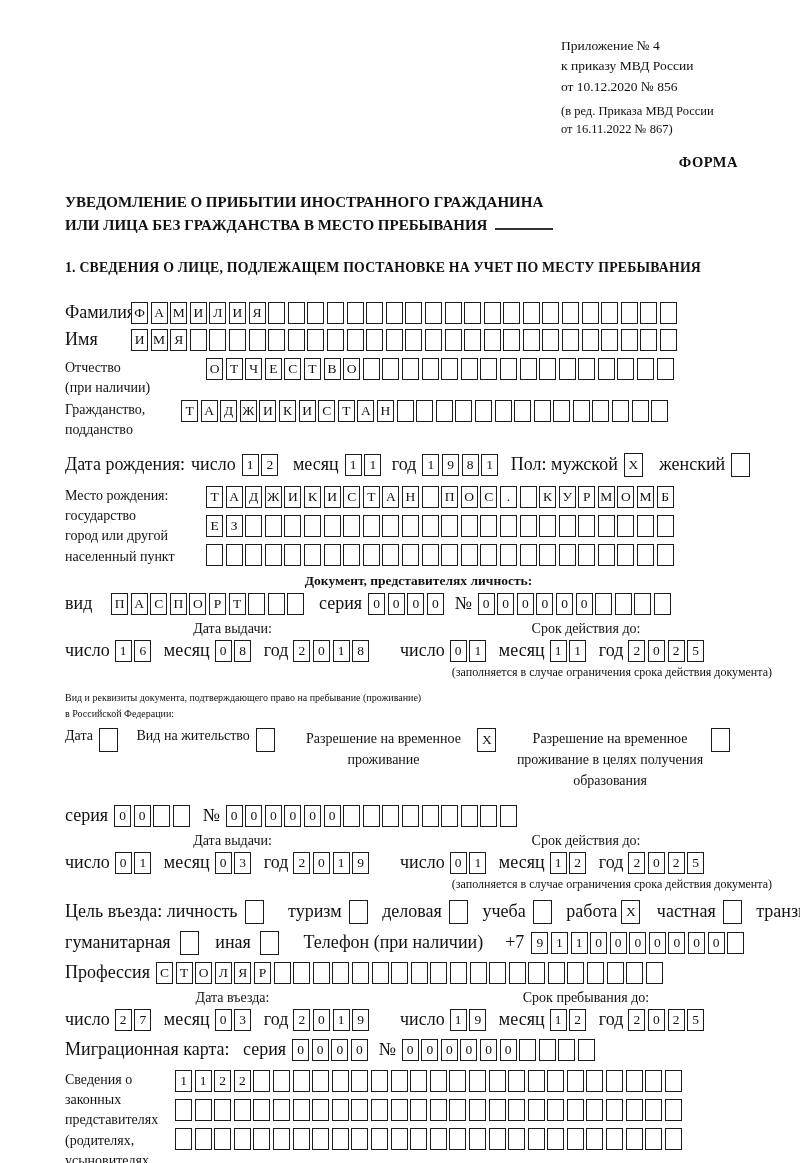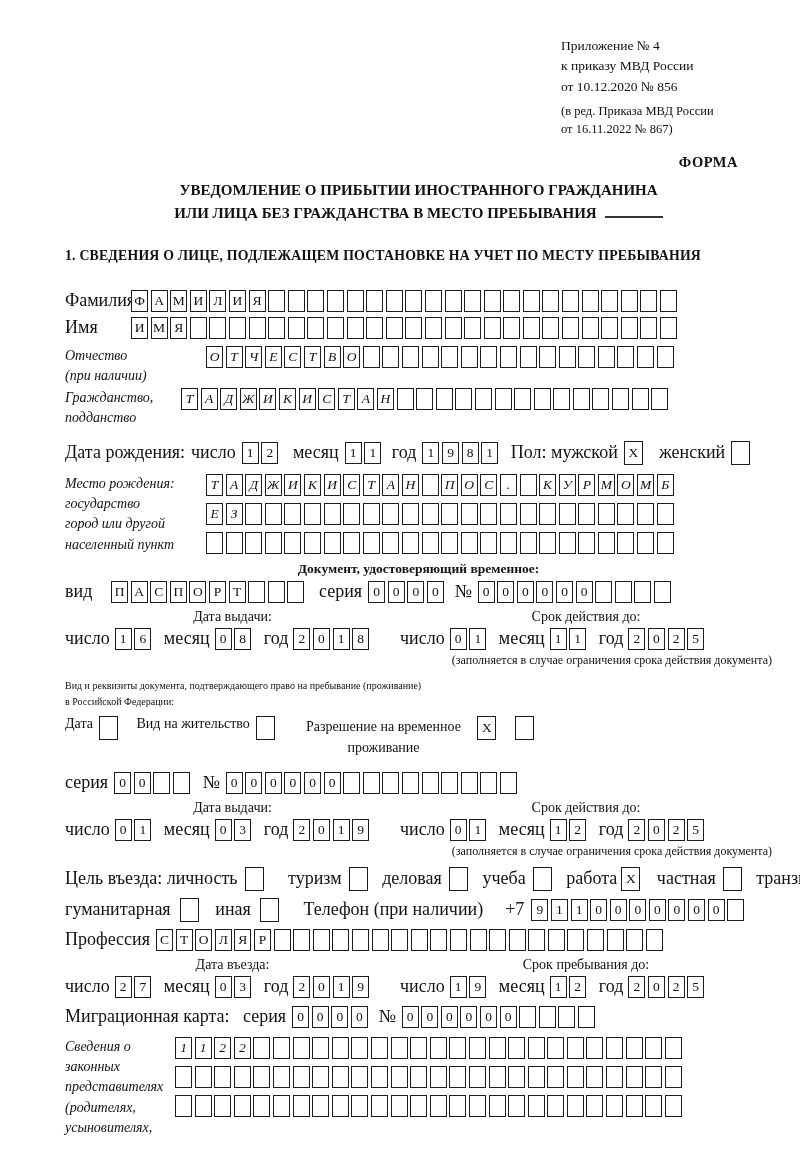--- a/index.html
+++ b/index.html
@@ -10,27 +10,27 @@
     color: #111; position: relative; overflow: hidden;
   }
   .page { padding: 36px 28px 0 65px; }
 
   
   .appendix { margin-left: 496px; font-size: 13.5px; line-height: 1.5; }
   .amendment { margin-left: 496px; font-size: 12.5px; line-height: 1.45; margin-top: 5px; }
   .forma { text-align: right; padding-right: 34px; font-weight: bold; font-size: 14.5px; margin-top: 16px; letter-spacing: .5px; }
 
   
-  .title { text-align: center; font-weight: bold; font-size: 15px; line-height: 1.55; margin-top: 8px; }
+  .title { font-weight: bold; font-size: 15px; line-height: 1.55; margin-top: 20px; }
   .title-blank { display:inline-block; width: 58px; border-bottom: 2px solid #333; height: 12px; margin-left: 8px; }
   .section-title { font-weight: bold; font-size: 13.8px; margin-top: 22px; letter-spacing: .2px; }
 
   
   .frow { display: flex; align-items: center; margin-top: 5px; }
-  .frow.top { align-items: flex-start; font-style: italic; }
+  .frow.top { align-items: flex-start; }
   .flabel { font-size: 18px; flex: 0 0 auto; }
   .lblock { font-size: 14px; line-height: 1.45; flex: 0 0 auto; }
   .cells { display: flex; flex: 0 0 auto; }
   .cell {
     width: 17px; height: 22px; border: 1.6px solid #1c1c1c; margin-right: 2.6px;
     display: inline-flex; align-items: center; justify-content: center;
     font-size: 13.5px; flex: 0 0 auto; background:#fff;
   }
   .chk .cell { width: 19px; height: 24px; }
   .cellcol .cells { margin-bottom: 7px; }
@@ -330,21 +330,21 @@
           <span class="cell"></span>
           <span class="cell"></span>
           <span class="cell"></span>
           <span class="cell"></span>
           <span class="cell"></span>
           <span class="cell"></span>
         </div>
     </div>
   </div>
 
-  <div class="center-bold" style="margin-top:0;">Документ, удостоверяющий временное:</div>
+  <div class="center-bold" style="margin-top:0;">Документ, представителях личность:</div>
   <div class="frow" style="margin-top:4px;">
     <span class="flabel" style="width:46px;">вид</span>
     <span class="cells" style="margin-right:12px;">
         <span class="cell">П</span>
         <span class="cell">А</span>
         <span class="cell">С</span>
         <span class="cell">П</span>
         <span class="cell">О</span>
         <span class="cell">Р</span>
         <span class="cell">Т</span>
@@ -433,20 +433,21 @@
         <span class="cell"></span>
       </span>
     <span class="opt-label mr6">Вид на жительство</span>
     <span class="cells chk" style="margin-right:18px;">
         <span class="cell"></span>
       </span>
     <span class="opt-label optc w172 mr6">Разрешение на временное проживание</span>
     <span class="cells chk" style="margin-right:16px;">
         <span class="cell">X</span>
       </span>
+    <span class="opt-label optc w190 mr6">Разрешение на временное проживание в целях получения образования</span>
     <span class="cells chk">
         <span class="cell"></span>
       </span>
   </div>
 
   <div class="frow" style="margin-top:14px;">
     <span class="flabel mr6">серия</span>
     <span class="cells" style="margin-right:10px;">
         <span class="cell">0</span>
         <span class="cell">0</span>

